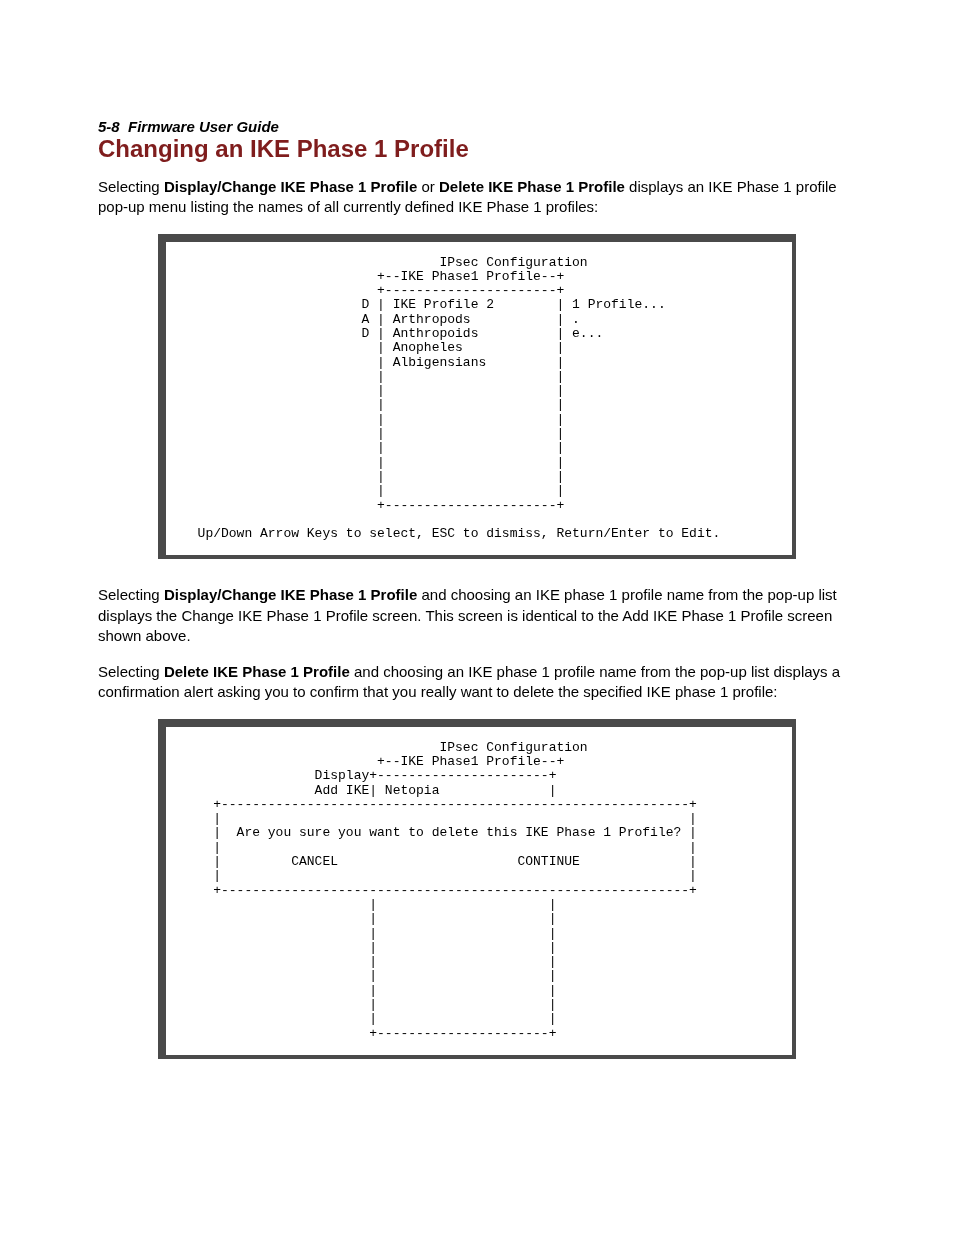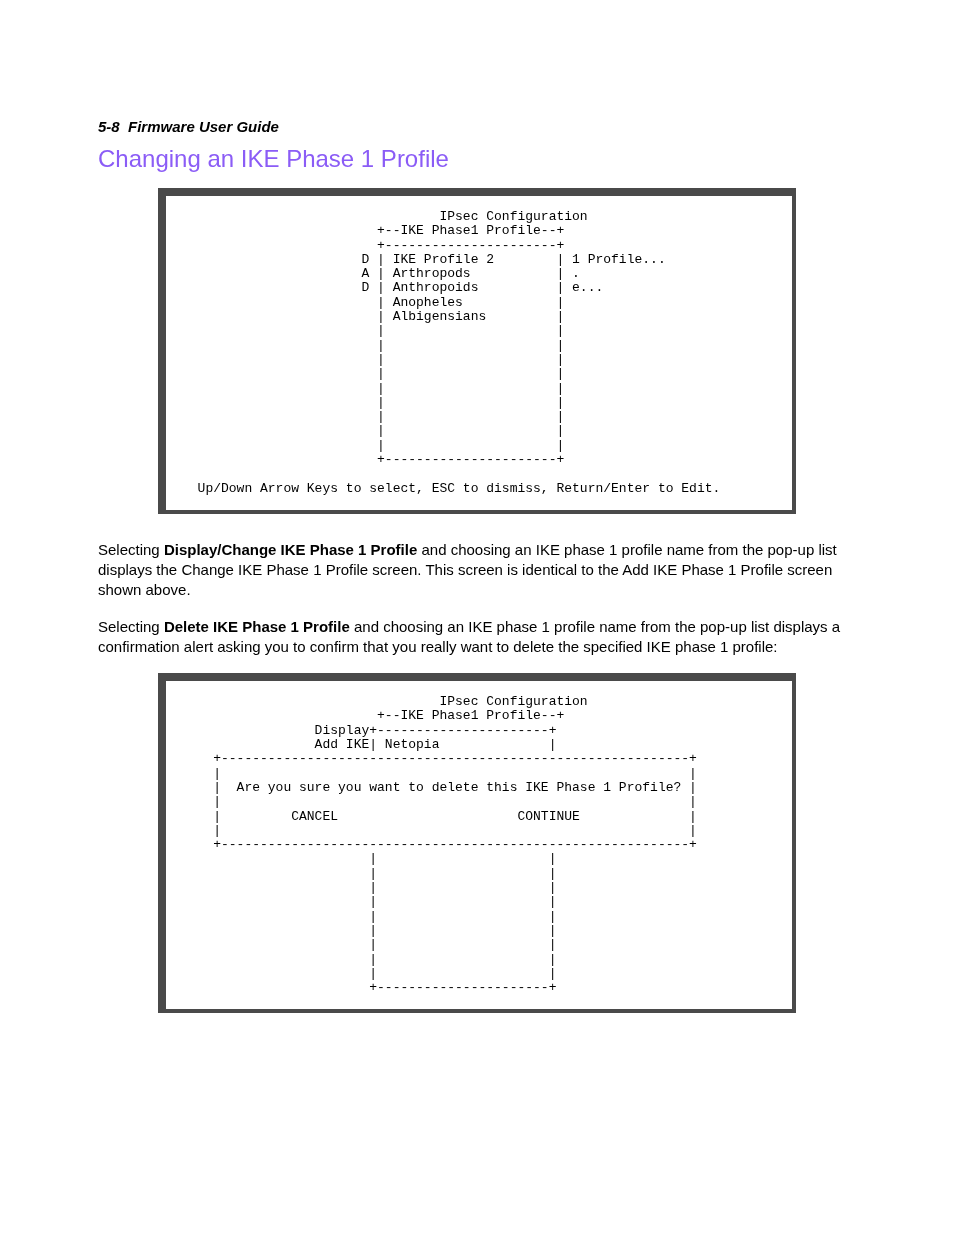--- a/index.html
+++ b/index.html
@@ -12,26 +12,25 @@
     width: 954px;
   }
   .page {
     padding: 118px 98px 60px 98px;
   }
   .header-line {
     font-style: italic;
     font-weight: bold;
     font-family: Arial, Helvetica, sans-serif;
     font-size: 15px;
-    margin-bottom: 10px;
   }
   h1.title {
-    color: #8b5cf6;
+    color: #7f1d1d;
     font-family: Arial, Helvetica, sans-serif;
-    font-weight: normal;
+    font-weight: bold;
     font-size: 24px;
     margin: 0 0 14px 0;
   }
   p.body {
     font-family: Arial, Helvetica, sans-serif;
     font-size: 15px;
     line-height: 1.35;
     margin: 0 0 16px 0;
   }
   .bold {
@@ -59,20 +58,23 @@
 <body>
 
 <div class="page">
 
   <div class="header-line">
     <span>5-8</span>&nbsp;&nbsp;<span>Firmware User Guide</span>
   </div>
 
   <h1 class="title">Changing an IKE Phase 1 Profile</h1>
 
+  <p class="body">
+    <span>Selecting </span><span class="bold">Display/Change IKE Phase 1 Profile</span><span> or </span><span class="bold">Delete IKE Phase 1 Profile</span><span> displays an IKE Phase 1 profile pop-up menu listing the names of all currently defined IKE Phase 1 profiles:</span>
+  </p>
 
   <div class="terminal-frame">
     <pre class="terminal">                                 IPsec Configuration
                          +--IKE Phase1 Profile--+
                          +----------------------+
                        D | IKE Profile 2        | 1 Profile...
                        A | Arthropods           | .
                        D | Anthropoids          | e...
                          | Anopheles            |
                          | Albigensians         |

